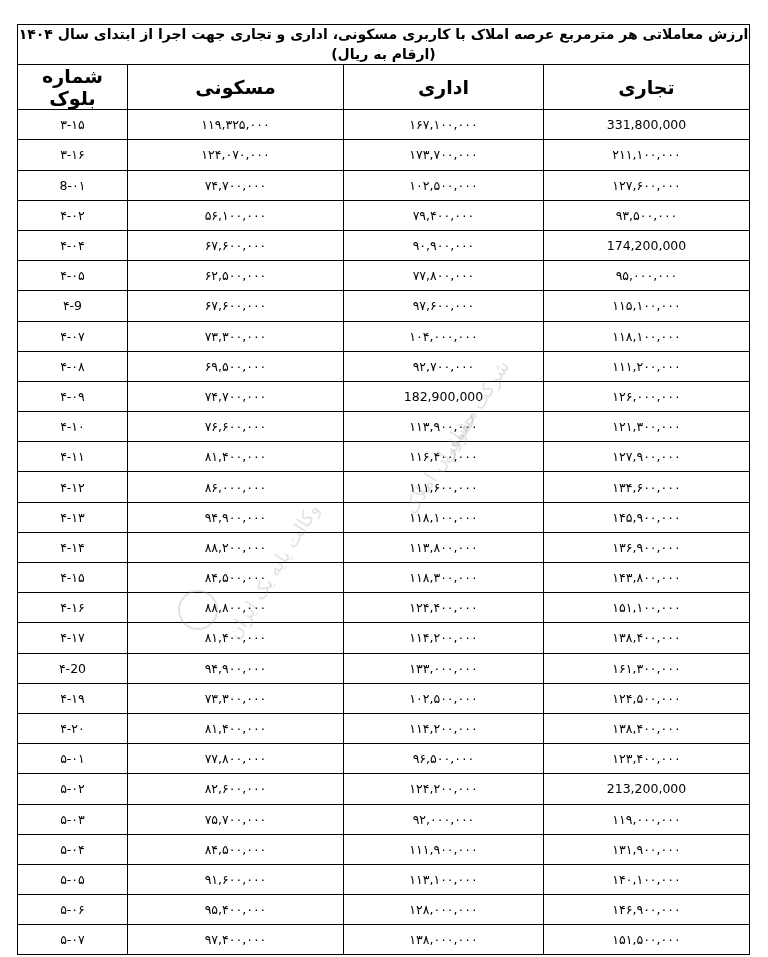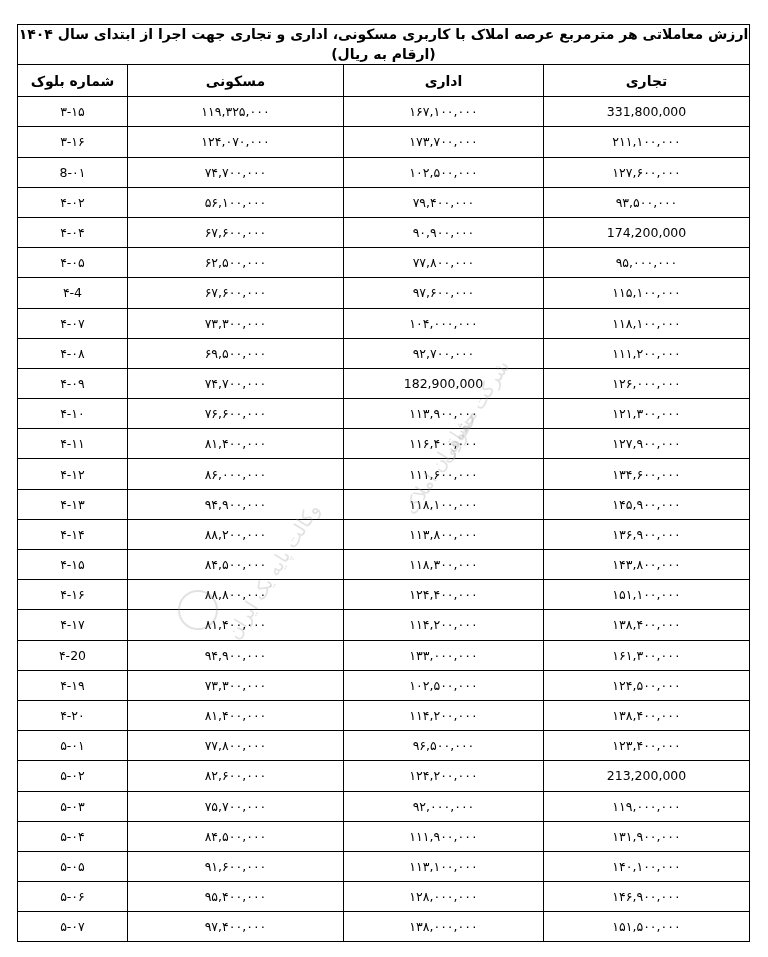--- a/index.html
+++ b/index.html
@@ -68,21 +68,21 @@
   .title-cell {
     height: 38px;
     font-size: 14px;
     font-weight: bold;
     line-height: 1.4;
     padding: 4px 8px;
     letter-spacing: 0;
   }
   .head-cell {
     height: 31px;
-    font-size: 14px;
+    font-size: 19px;
     font-weight: bold;
   }
   .data-cell {
     height: 29.2px;
     font-size: 12.5px;
     font-weight: normal;
     white-space: nowrap;
   }
   col.c-block { width: 110px; }
   col.c-res   { width: 216px; }
@@ -153,21 +153,21 @@
         <tr>
           <td class="data-cell">۹۵,۰۰۰,۰۰۰</td>
           <td class="data-cell">۷۷,۸۰۰,۰۰۰</td>
           <td class="data-cell">۶۲,۵۰۰,۰۰۰</td>
           <td class="data-cell">۴-۰۵</td>
         </tr>
         <tr>
           <td class="data-cell">۱۱۵,۱۰۰,۰۰۰</td>
           <td class="data-cell">۹۷,۶۰۰,۰۰۰</td>
           <td class="data-cell">۶۷,۶۰۰,۰۰۰</td>
-          <td class="data-cell">۴-4</td>
+          <td class="data-cell">۴-9</td>
         </tr>
         <tr>
           <td class="data-cell">۱۱۸,۱۰۰,۰۰۰</td>
           <td class="data-cell">۱۰۴,۰۰۰,۰۰۰</td>
           <td class="data-cell">۷۳,۳۰۰,۰۰۰</td>
           <td class="data-cell">۴-۰۷</td>
         </tr>
         <tr>
           <td class="data-cell">۱۱۱,۲۰۰,۰۰۰</td>
           <td class="data-cell">۹۲,۷۰۰,۰۰۰</td>

